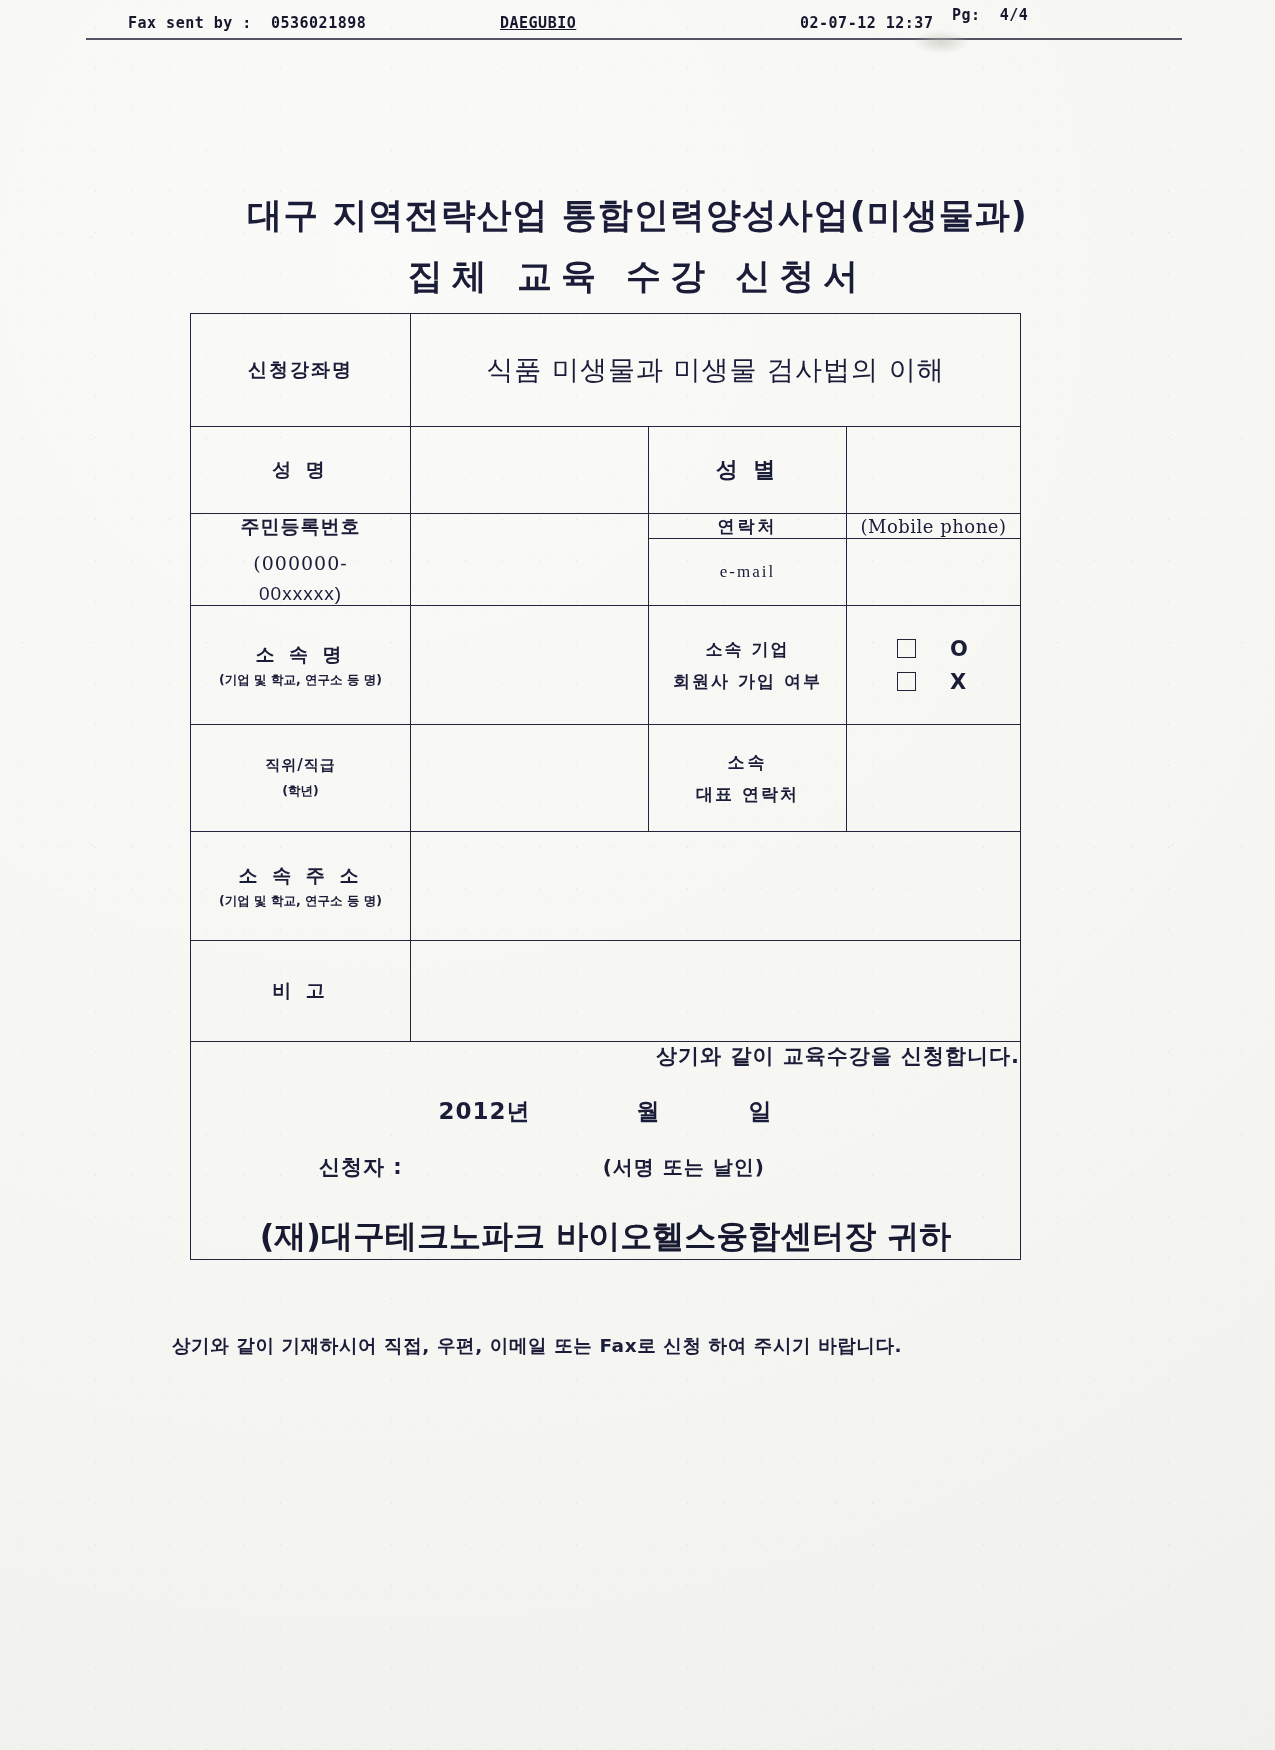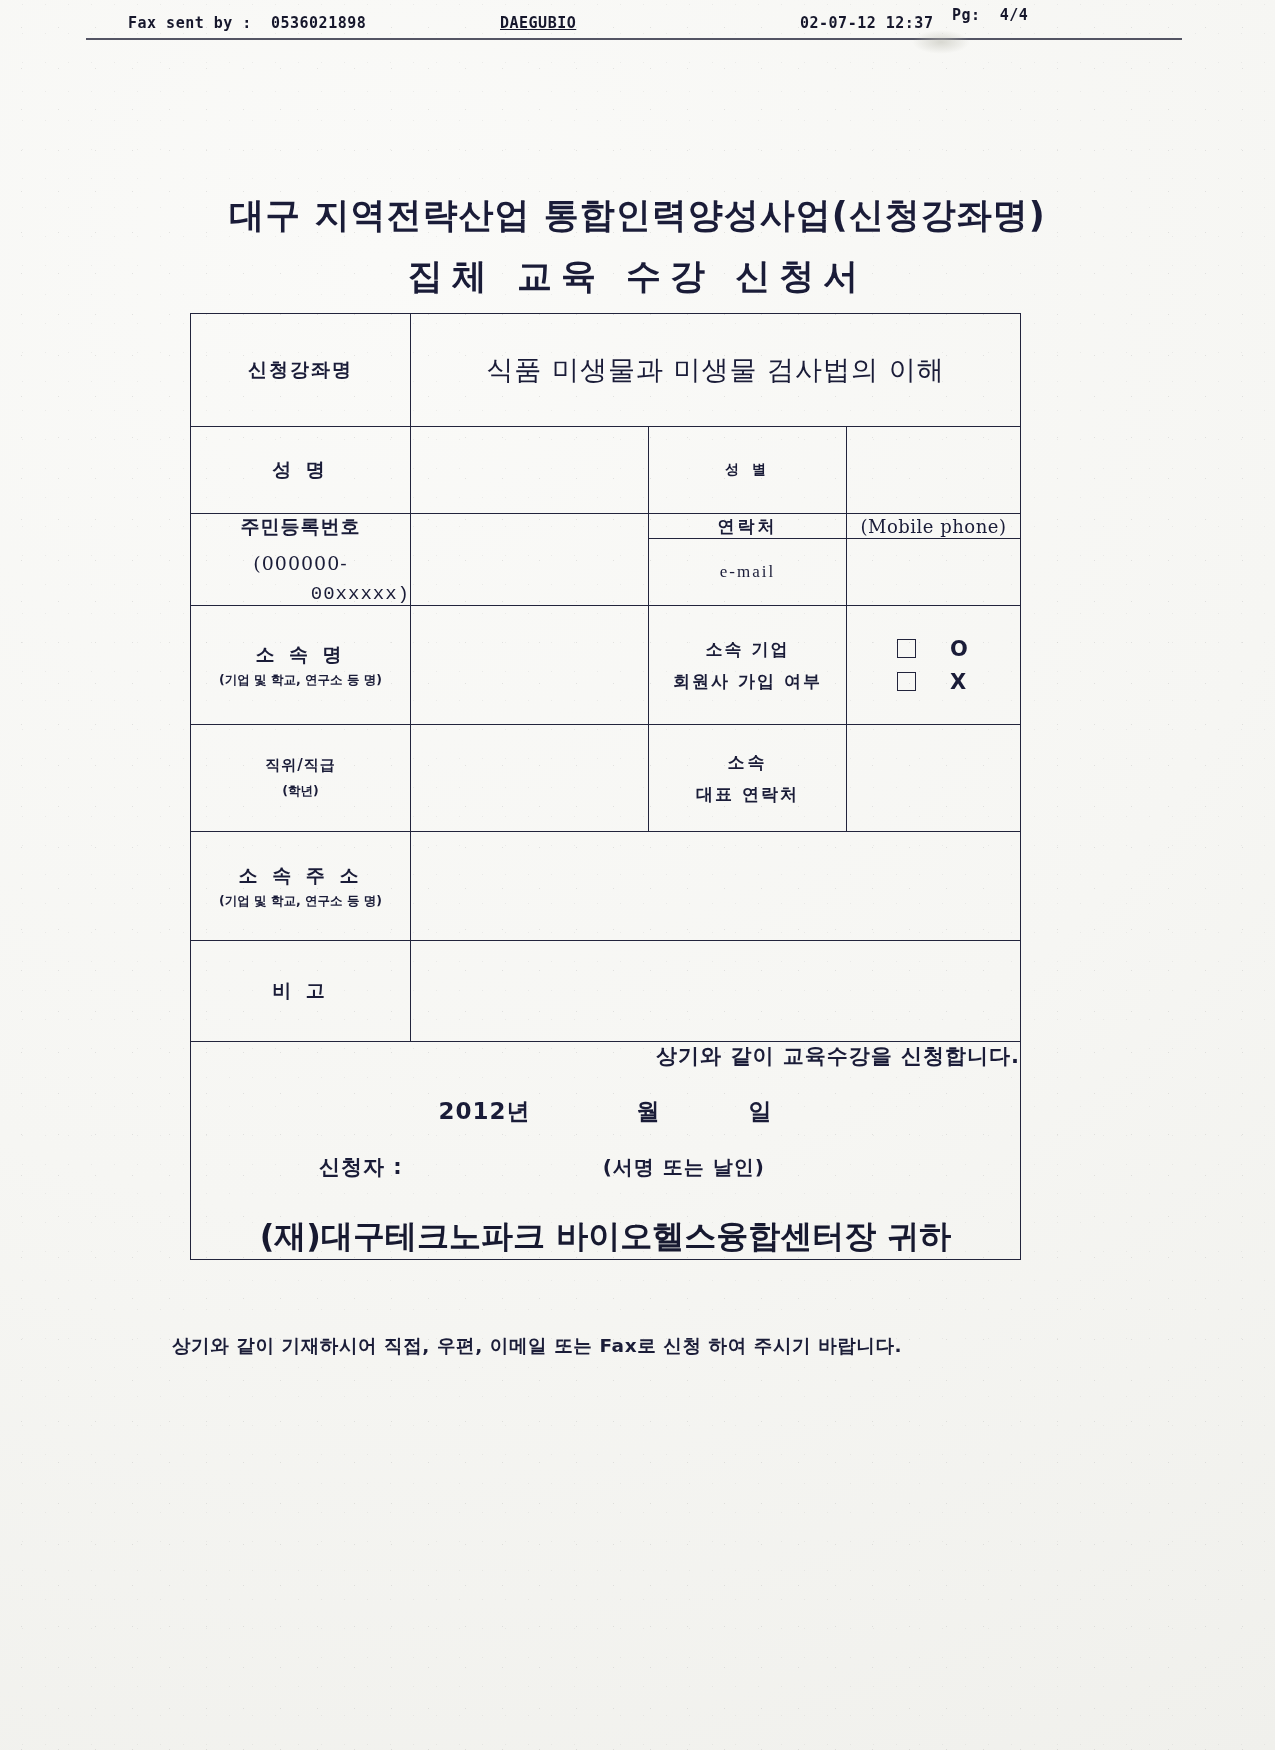--- a/index.html
+++ b/index.html
@@ -119,21 +119,21 @@
     font-weight: bold;
     letter-spacing: 4px;
   }
   .lbl-sm {
     font-size: 12.5px;
     font-weight: bold;
     letter-spacing: 0px;
     margin-top: 4px;
   }
   .lbl-plain {
-    font-size: 14px;
+    font-size: 22px;
     font-weight: bold;
     letter-spacing: 1px;
   }
   .lbl-mid {
     font-size: 17px;
     font-weight: bold;
     letter-spacing: 1px;
   }
   .course-name {
     font-size: 27px;
@@ -141,21 +141,21 @@
     letter-spacing: 1px;
     color: #1a1c38;
   }
   .mono-note {
     font-size: 18px;
     letter-spacing: .5px;
     font-family: "DejaVu Serif", "Liberation Serif", serif;
   }
   .rrn-line1 { font-size: 19px; font-weight: bold; letter-spacing: 1px; }
   .rrn-line2 { font-size: 19px; letter-spacing: 1px; margin-top: 12px; font-family: "DejaVu Serif","Liberation Serif",serif; }
-  .rrn-line3 { font-size: 19px; letter-spacing: 1px; margin-top: 9px; font-family: Liberation Mono, monospace; text-align: right; }
+  .rrn-line3 { font-size: 19px; letter-spacing: 1px; margin-top: 9px; font-family: Liberation Sans, sans-serif; }
   .email-lbl { font-size: 17px; letter-spacing: 2px; font-family: Liberation Serif, serif; text-align: center; }
 
   .checkbox-cell {
     padding: 8px 0 8px 0;
   }
   .check-row {
     display: flex;
     align-items: center;
     justify-content: center;
     gap: 34px;
@@ -230,21 +230,21 @@
   <div class="fax-header">
     <span class="seg fax-sent"><span>Fax sent by :</span>  <span>0536021898</span></span>
     <span class="seg fax-org">DAEGUBIO</span>
     <span class="seg fax-date">02-07-12 12:37</span>
     <span class="seg fax-page"><span>Pg:</span>  <span>4/4</span></span>
   </div>
   <div class="fax-rule"></div>
   <div class="fax-smudge"></div>
 
   <div class="title-block">
-    <div class="title-line1">대구 지역전략산업 통합인력양성사업(신청강좌명)</div>
+    <div class="title-line1">대구 지역전략산업 통합인력양성사업(미생물과)</div>
     <div class="title-line2">집체 교육 수강 신청서</div>
   </div>
 
   <div class="form-wrap">
     <table class="form">
       <colgroup>
         <col style="width:220px">
         <col style="width:238px">
         <col style="width:198px">
         <col style="width:174px">

